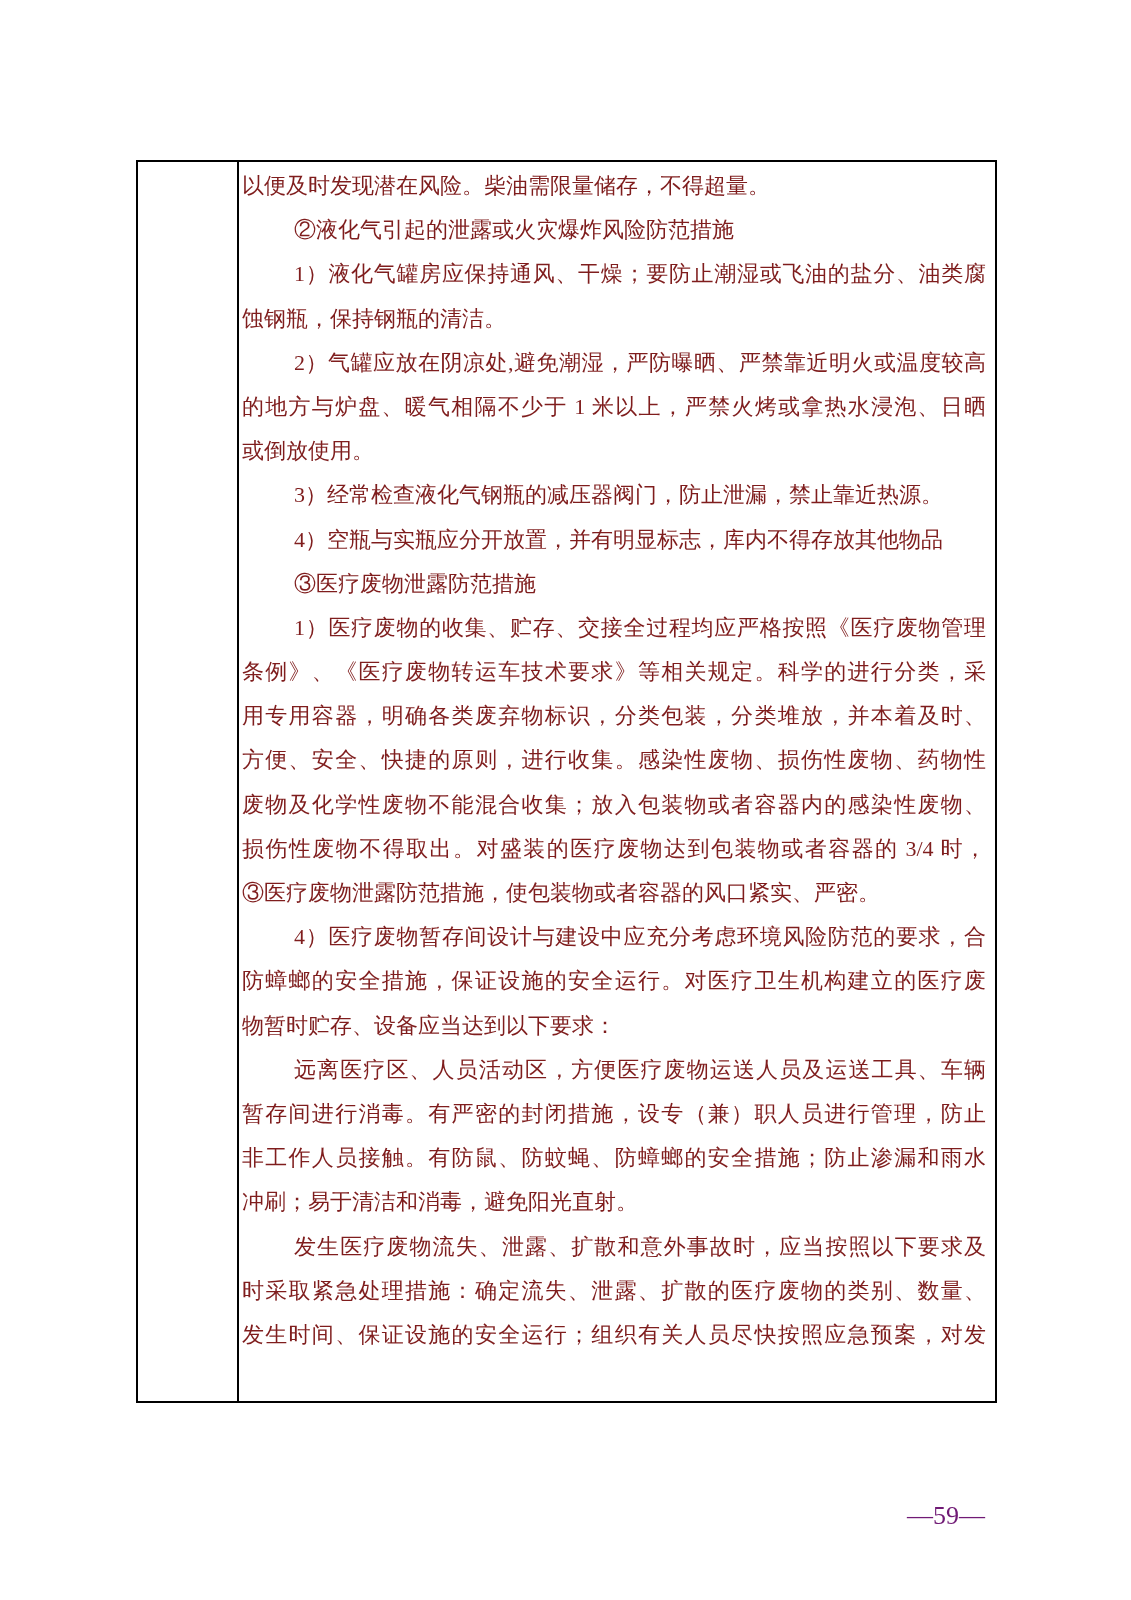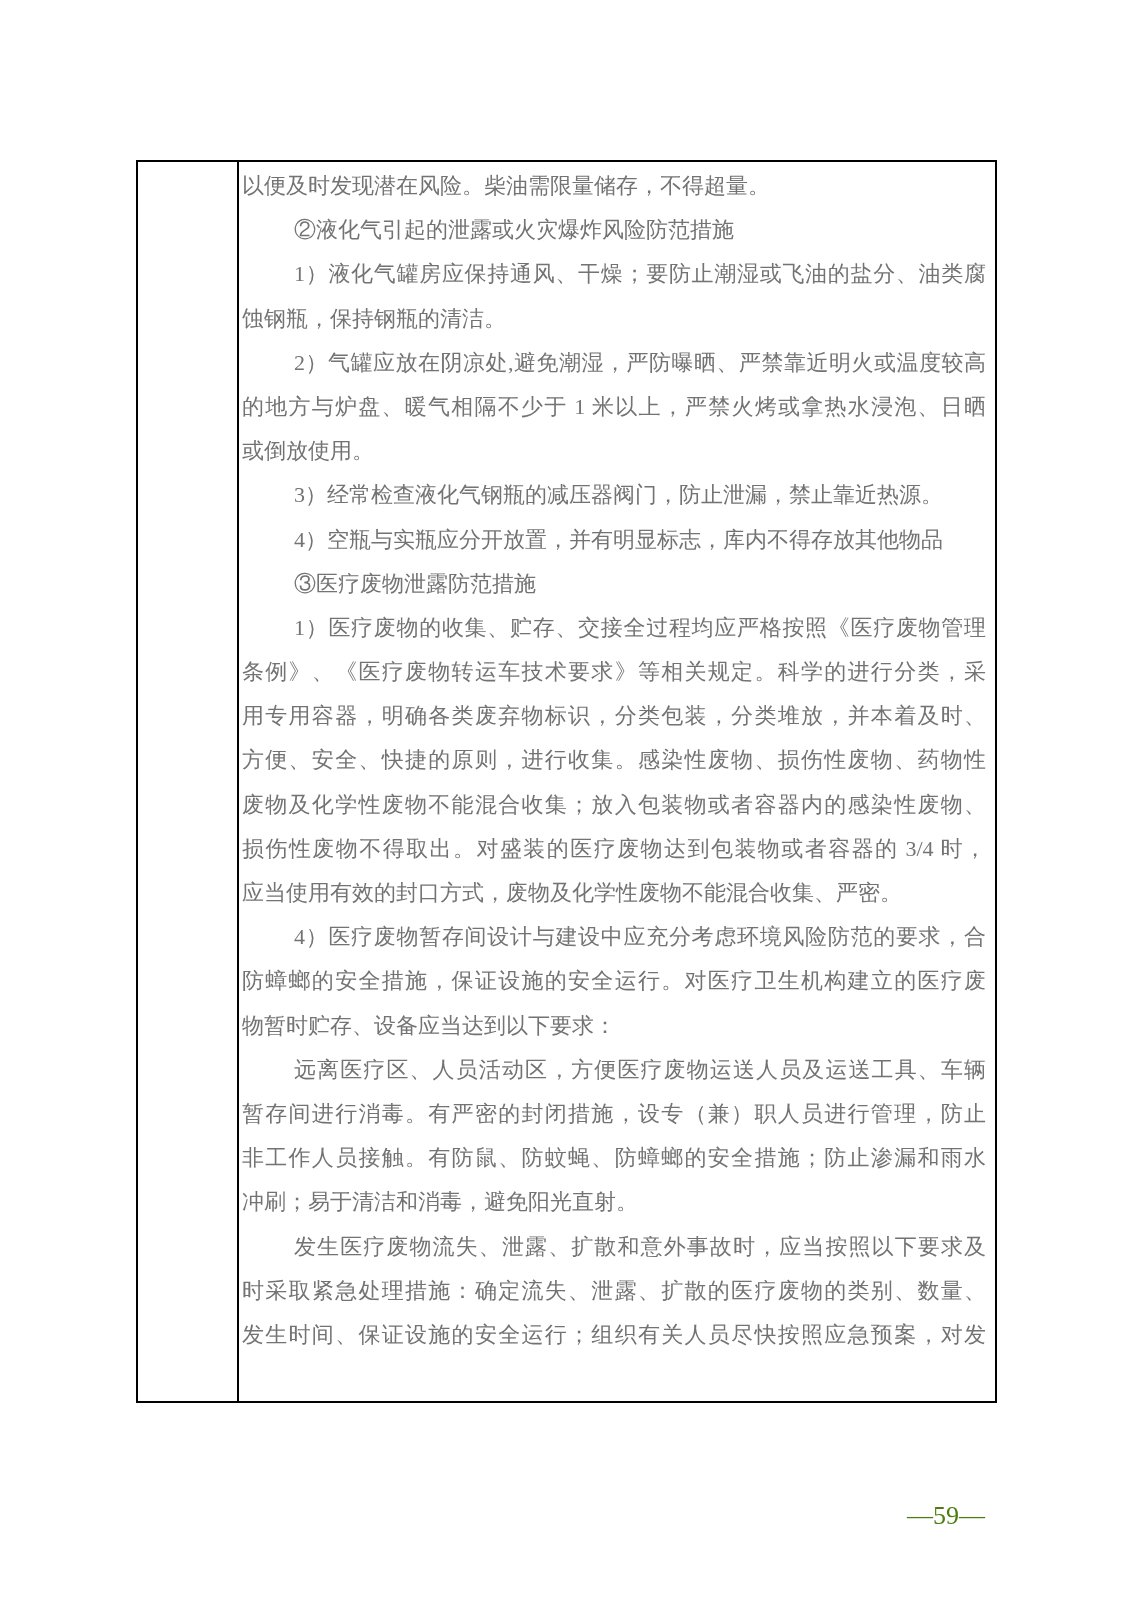--- a/index.html
+++ b/index.html
@@ -35,40 +35,40 @@
   .cell-right {
     flex: 1 1 auto;
     box-sizing: border-box;
     padding: 2px 9px 0 3px;
     overflow: hidden;
   }
   .line {
     font-size: 22px;
     line-height: 44.2px;
     height: 44.2px;
-    color: #737373;
+    color: #7f1d1d;
     white-space: nowrap;
     letter-spacing: 0;
   }
   .line.indent {
     text-indent: 52px;
   }
   .line.justify {
     text-align: justify;
     text-align-last: justify;
     text-justify: inter-ideograph;
   }
   .page-number {
     position: absolute;
     top: 1500px;
     left: 896px;
     width: 100px;
     text-align: center;
     font-size: 26px;
-    color: #4d7c0f;
+    color: #701a75;
     line-height: 32px;
   }
 </style>
 </head>
 <body>
 
 <div class="page">
   <div class="doc-table">
     <div class="cell-left"></div>
     <div class="cell-right" id="content-cell">
@@ -81,21 +81,21 @@
         <div class="line">或倒放使用。</div>
         <div class="line indent">3）经常检查液化气钢瓶的减压器阀门，防止泄漏，禁止靠近热源。</div>
         <div class="line indent">4）空瓶与实瓶应分开放置，并有明显标志，库内不得存放其他物品</div>
         <div class="line indent">③医疗废物泄露防范措施</div>
         <div class="line indent justify">1）医疗废物的收集、贮存、交接全过程均应严格按照《医疗废物管理</div>
         <div class="line justify">条例》、《医疗废物转运车技术要求》等相关规定。科学的进行分类，采</div>
         <div class="line justify">用专用容器，明确各类废弃物标识，分类包装，分类堆放，并本着及时、</div>
         <div class="line justify">方便、安全、快捷的原则，进行收集。感染性废物、损伤性废物、药物性</div>
         <div class="line justify">废物及化学性废物不能混合收集；放入包装物或者容器内的感染性废物、</div>
         <div class="line justify">损伤性废物不得取出。对盛装的医疗废物达到包装物或者容器的 3/4 时，</div>
-        <div class="line">应当使用有效的封口方式，废物及化学性废物不能混合收集、严密。</div>
+        <div class="line">③医疗废物泄露防范措施，使包装物或者容器的风口紧实、严密。</div>
         <div class="line indent justify">4）医疗废物暂存间设计与建设中应充分考虑环境风险防范的要求，合</div>
         <div class="line justify">防蟑螂的安全措施，保证设施的安全运行。对医疗卫生机构建立的医疗废</div>
         <div class="line">物暂时贮存、设备应当达到以下要求：</div>
         <div class="line indent justify">远离医疗区、人员活动区，方便医疗废物运送人员及运送工具、车辆</div>
         <div class="line justify">暂存间进行消毒。有严密的封闭措施，设专（兼）职人员进行管理，防止</div>
         <div class="line justify">非工作人员接触。有防鼠、防蚊蝇、防蟑螂的安全措施；防止渗漏和雨水</div>
         <div class="line">冲刷；易于清洁和消毒，避免阳光直射。</div>
         <div class="line indent justify">发生医疗废物流失、泄露、扩散和意外事故时，应当按照以下要求及</div>
         <div class="line justify">时采取紧急处理措施：确定流失、泄露、扩散的医疗废物的类别、数量、</div>
         <div class="line justify">发生时间、保证设施的安全运行；组织有关人员尽快按照应急预案，对发</div>

